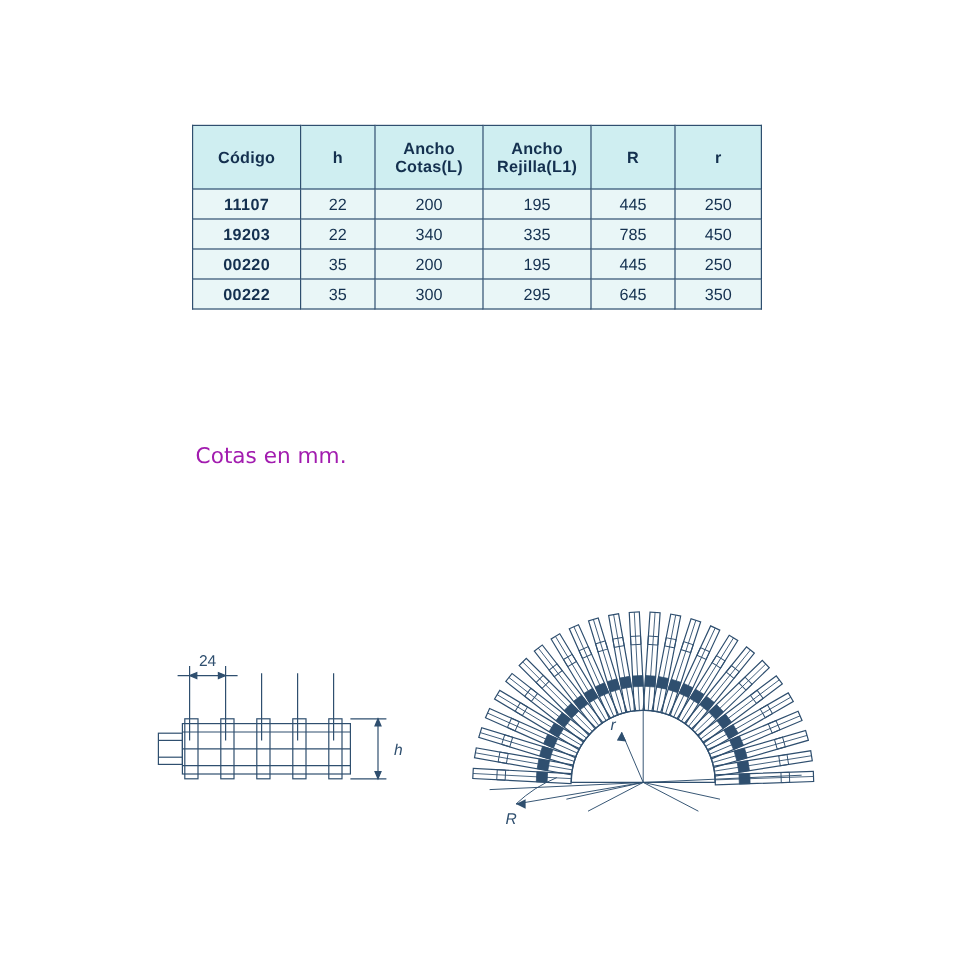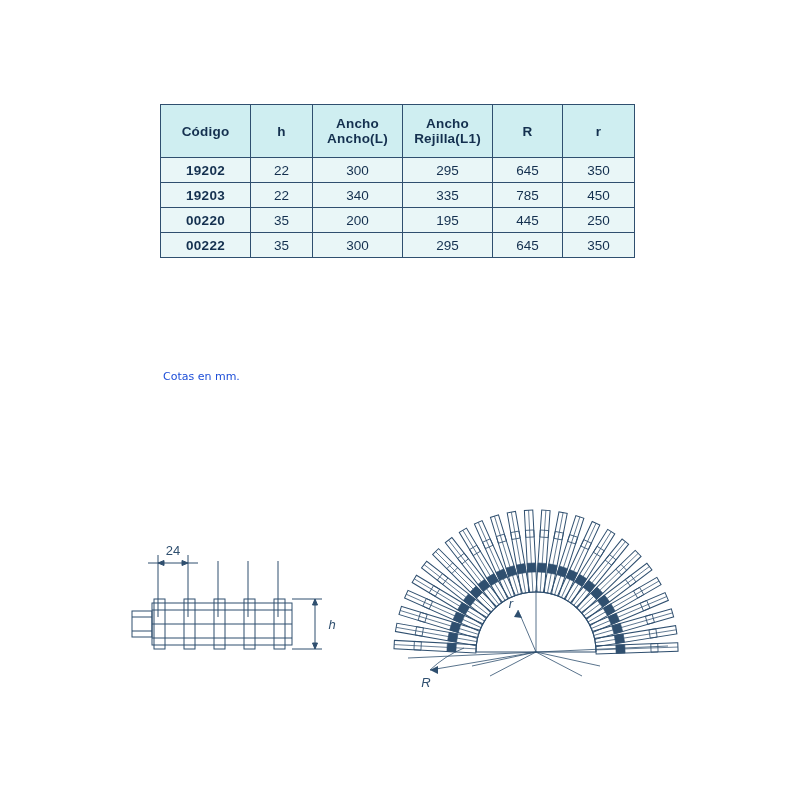--- a/index.html
+++ b/index.html
@@ -57,22 +57,22 @@
   col.c-h    { width: 62px; }
   col.c-l    { width: 90px; }
   col.c-l1   { width: 90px; }
   col.c-r    { width: 70px; }
   col.c-rr   { width: 72px; }
 
   #table-note {
     position: absolute;
     left: 163px;
     top: 370px;
-    font-size: 11px;
-    color: #1d4ed8;
+    font-size: 18px;
+    color: #a21caf;
     font-family: "DejaVu Sans", sans-serif;
   }
 
   
   #drawing-left {
     position: absolute;
     left: 110px;
     top: 525px;
   }
   #drawing-right {
@@ -102,42 +102,42 @@
     <thead>
       <tr>
         <th>
           <div>Código</div>
         </th>
         <th>
           <div>h</div>
         </th>
         <th>
           <div>Ancho</div>
-          <div>Ancho(L)</div>
+          <div>Cotas(L)</div>
         </th>
         <th>
           <div>Ancho</div>
           <div>Rejilla(L1)</div>
         </th>
         <th>
           <div>R</div>
         </th>
         <th>
           <div>r</div>
         </th>
       </tr>
     </thead>
     <tbody>
       <tr>
-        <td class="code">19202</td>
+        <td class="code">11107</td>
         <td>22</td>
-        <td>300</td>
-        <td>295</td>
-        <td>645</td>
-        <td>350</td>
+        <td>200</td>
+        <td>195</td>
+        <td>445</td>
+        <td>250</td>
       </tr>
       <tr>
         <td class="code">19203</td>
         <td>22</td>
         <td>340</td>
         <td>335</td>
         <td>785</td>
         <td>450</td>
       </tr>
       <tr>

